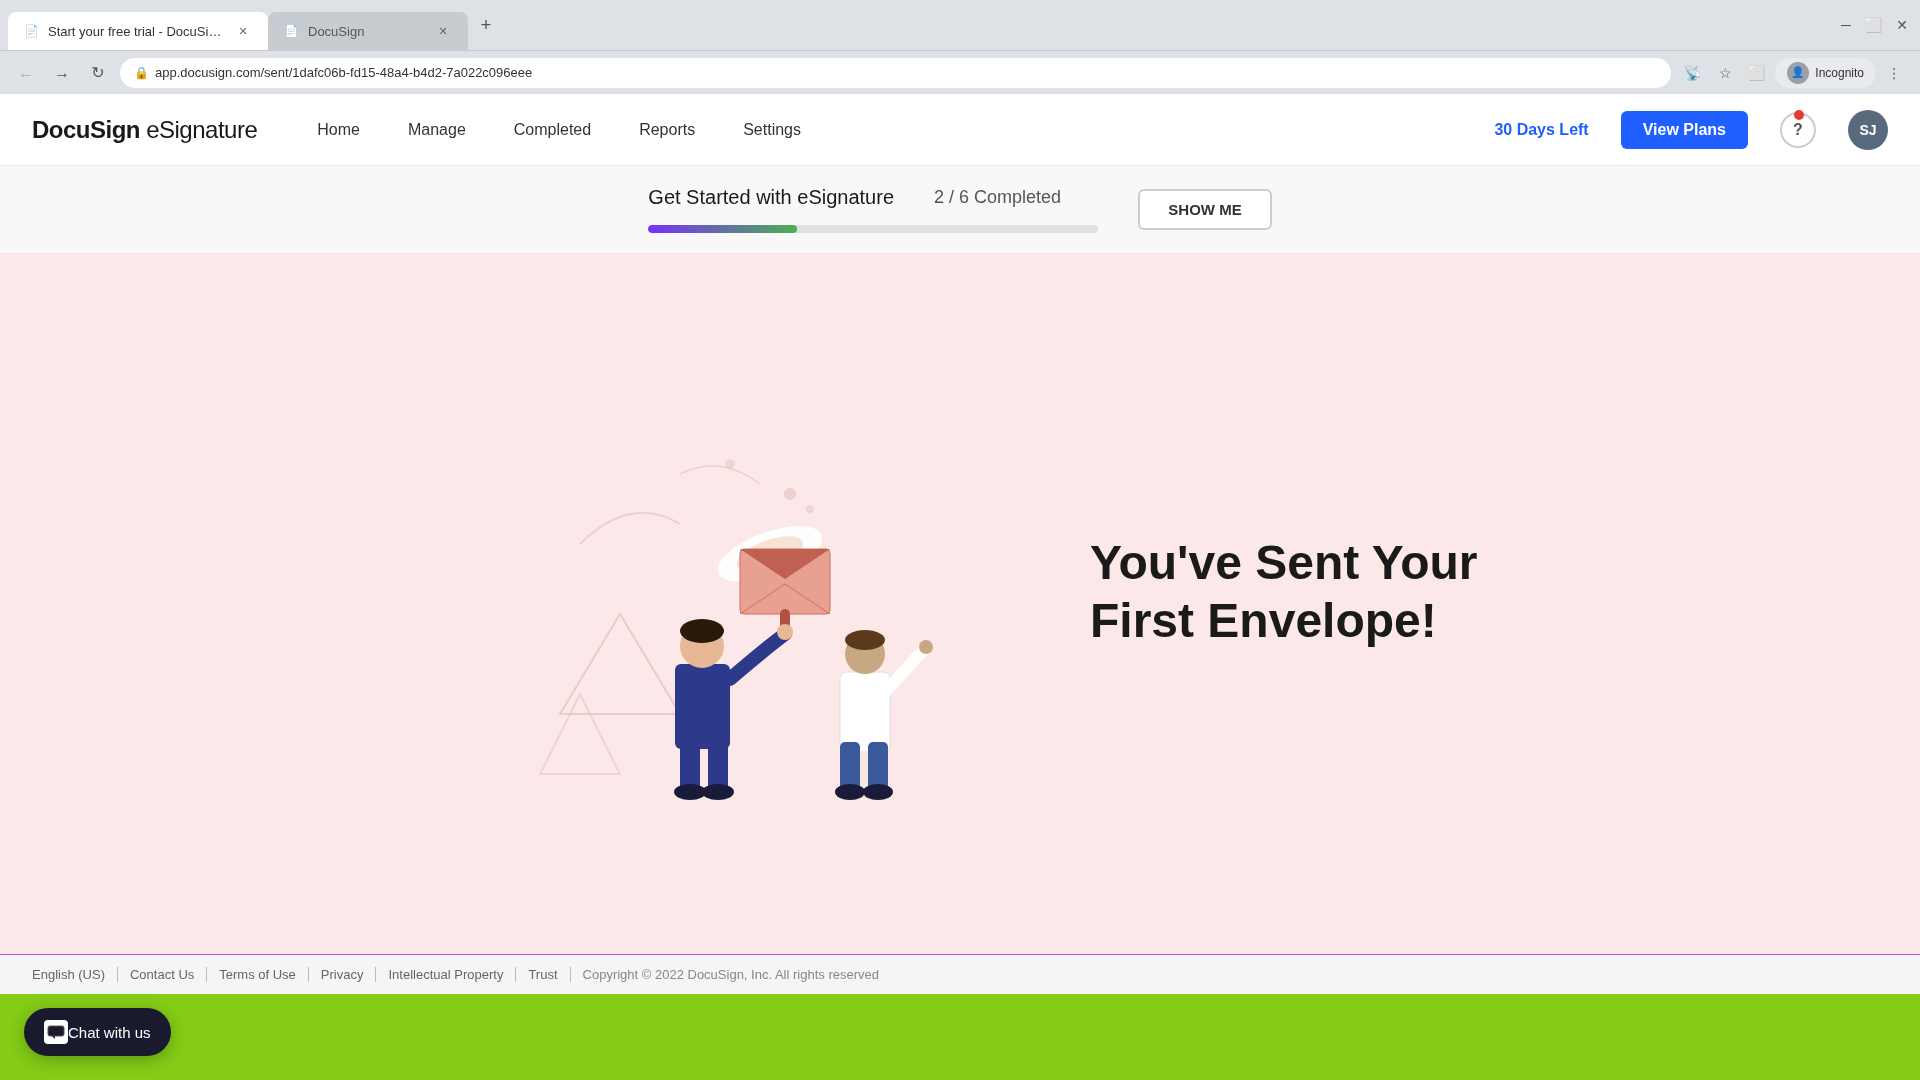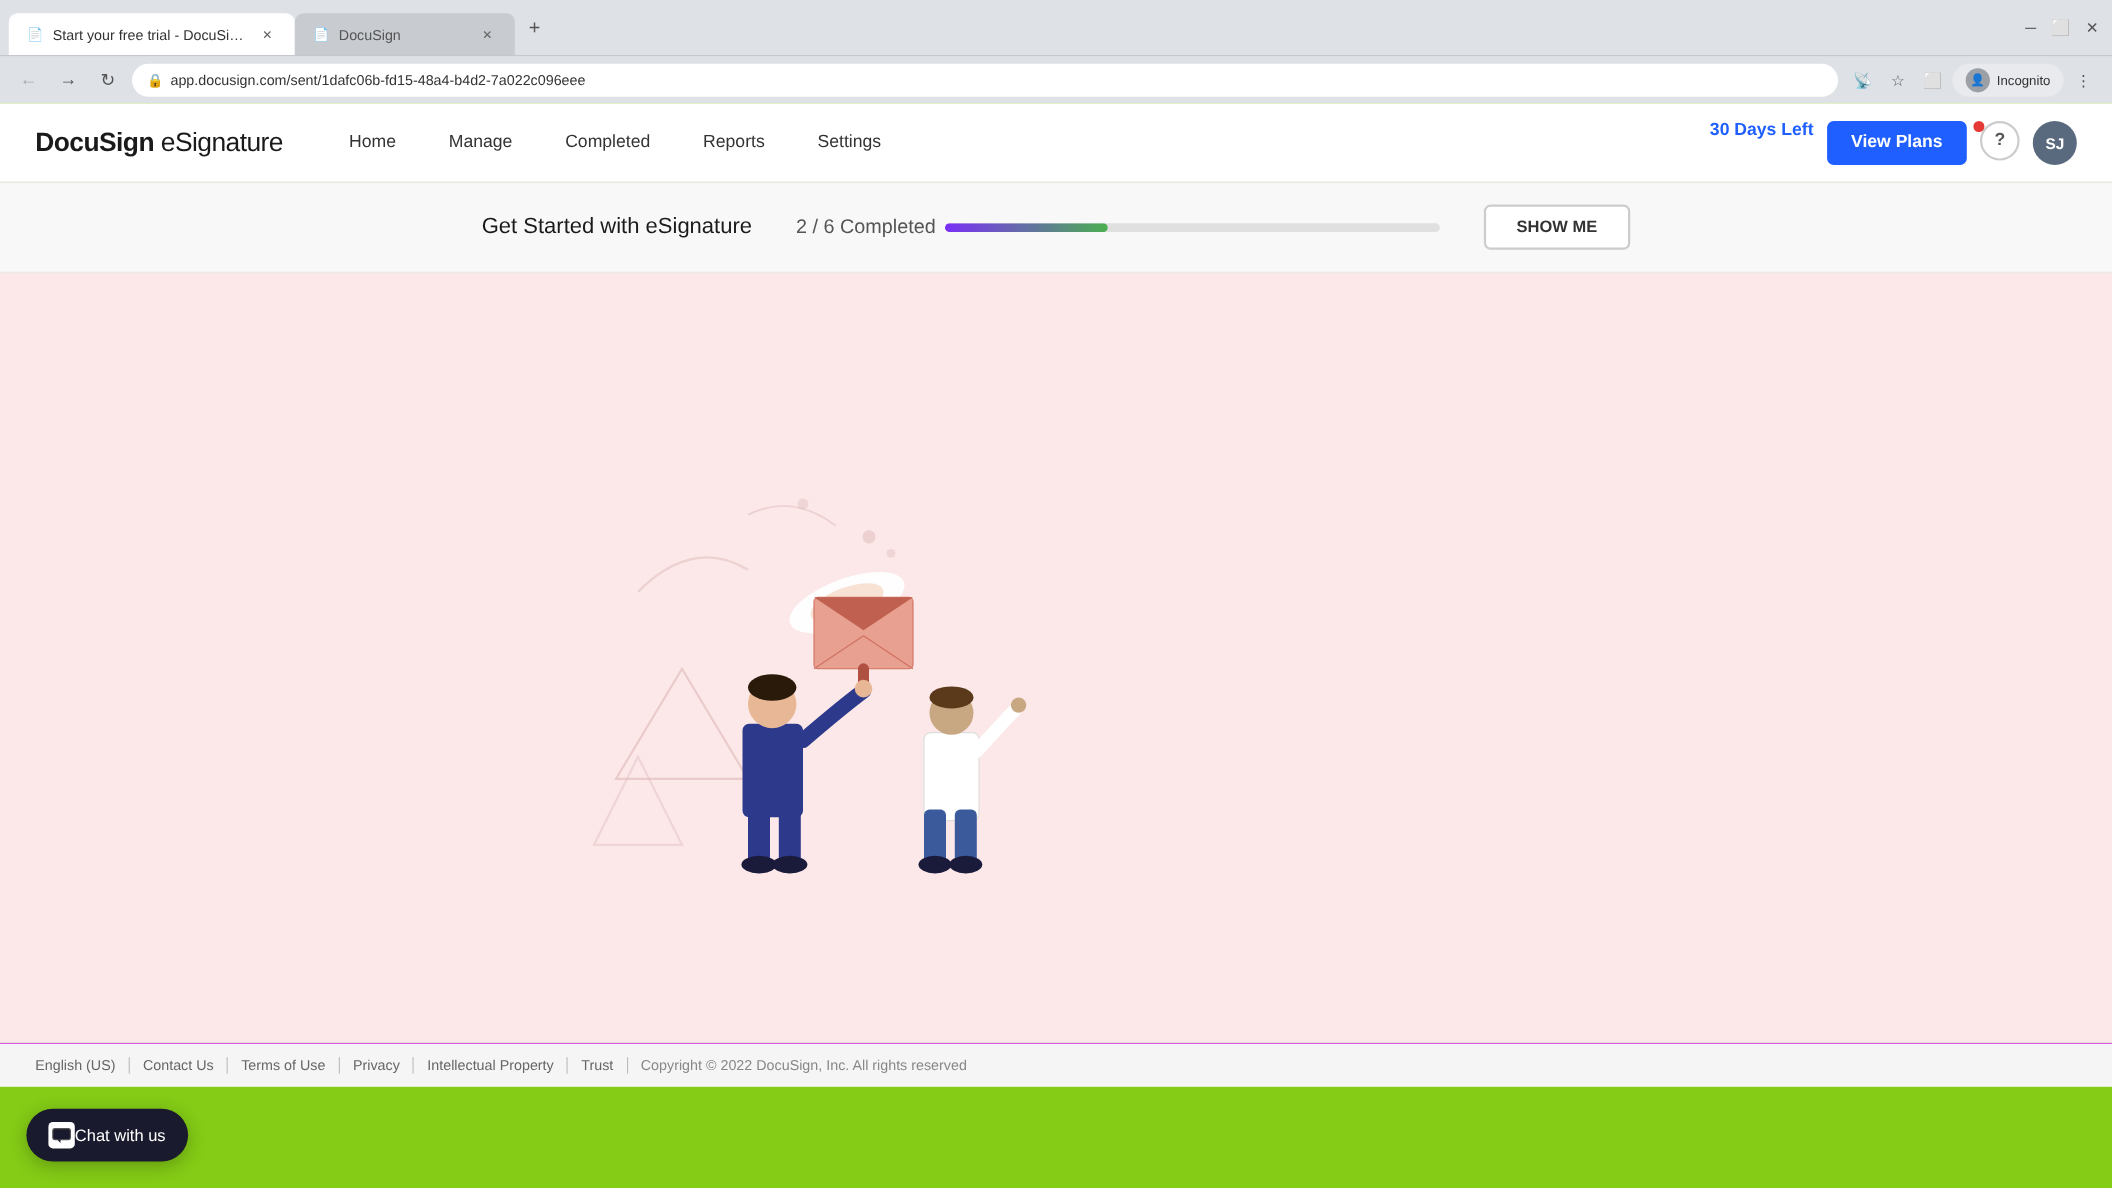--- a/index.html
+++ b/index.html
@@ -32,21 +32,21 @@
     
     .app { background: #84cc16; min-height: 986px; }
 
     
     .header { background: #fff; height: 72px; display: flex; align-items: center; padding: 0 32px; border-bottom: 1px solid #e8e8e8; position: relative; }
     .logo { display: flex; align-items: center; gap: 0; margin-right: 60px; text-decoration: none; }
     .logo-text { font-size: 24px; font-weight: 600; color: #1a1a1a; letter-spacing: -0.5px; }
     .logo-text span { color: #1f5eff; }
     .nav-links { display: flex; align-items: center; gap: 48px; flex: 1; }
     .nav-link { font-size: 16px; color: #333; text-decoration: none; cursor: pointer; padding: 4px 0; }
-    .header-right { display: flex; gap: 12px; margin-left: auto; }
+    .header-right { display: flex; align-items: center; gap: 32px; margin-left: auto; }
     .days-left { color: #1f5eff; font-size: 16px; font-weight: 600; cursor: pointer; }
     .view-plans-btn { background: #1f5eff; color: #fff; border: none; border-radius: 6px; padding: 10px 22px; font-size: 16px; font-weight: 600; cursor: pointer; }
     .help-btn { width: 36px; height: 36px; border-radius: 50%; border: 2px solid #ccc; display: flex; align-items: center; justify-content: center; cursor: pointer; color: #555; font-size: 16px; font-weight: bold; }
     .avatar { width: 40px; height: 40px; border-radius: 50%; background: #5a6a7e; display: flex; align-items: center; justify-content: center; color: #fff; font-size: 14px; font-weight: 600; cursor: pointer; }
     .notification-dot { width: 10px; height: 10px; background: #e53935; border-radius: 50%; position: absolute; top: 16px; right: 116px; }
 
     
     .progress-banner { background: #f8f8f8; padding: 20px 0; display: flex; align-items: center; justify-content: center; gap: 60px; border-bottom: 1px solid #ececec; }
     .progress-title { font-size: 20px; font-weight: 500; color: #1a1a1a; }
     .progress-count { font-size: 18px; color: #555; font-weight: 400; text-align: center; }
@@ -71,21 +71,21 @@
     .footer-item:last-child { border-right: none; }
     .footer-copy { padding-left: 12px; color: #888; }
 
     
     .chat-widget { position: fixed; bottom: 24px; left: 24px; background: #1a1a2e; color: #fff; border-radius: 30px; padding: 12px 20px; display: flex; align-items: center; cursor: pointer; box-shadow: 0 4px 16px rgba(0,0,0,0.25); z-index: 1000; }
     .chat-icon { width: 24px; height: 24px; background: #fff; border-radius: 4px; display: flex; align-items: center; justify-content: center; }
     .chat-label { font-size: 15px; font-weight: 500; }
 
     
     .progress-info { display: flex; align-items: center; gap: 40px; }
-    .progress-text-group { display: flex; flex-direction: row; gap: 8px; }
+    .progress-text-group { display: flex; flex-direction: column; gap: 8px; }
   </style>
 </head>
 <body>
 
 <div class="browser-chrome">
   <div class="browser-tabs">
 
     <div class="browser-tab">
       <span class="browser-tab-favicon">📄</span>
       <span class="browser-tab-title">Start your free trial - DocuSign e...</span>
@@ -222,20 +222,21 @@
 
         <ellipse cx="370" cy="398" rx="15" ry="8" fill="#1a1a3a"></ellipse>
         <ellipse cx="398" cy="398" rx="15" ry="8" fill="#1a1a3a"></ellipse>
 
         <path d="M 408 295 Q 430 270 445 255" stroke="white" stroke-width="12" fill="none" stroke-linecap="round"></path>
         <circle cx="446" cy="253" r="7" fill="#c8a882"></circle>
       </svg>
     </div>
 
     <div class="hero-content">
+      <h1 class="hero-title">You've Sent Your First Envelope!</h1>
     </div>
   </div>
 
   <footer class="footer">
     <span class="footer-item">English (US)</span>
     <span class="footer-item">Contact Us</span>
     <span class="footer-item">Terms of Use</span>
     <span class="footer-item">Privacy</span>
     <span class="footer-item">Intellectual Property</span>
     <span class="footer-item">Trust</span>

